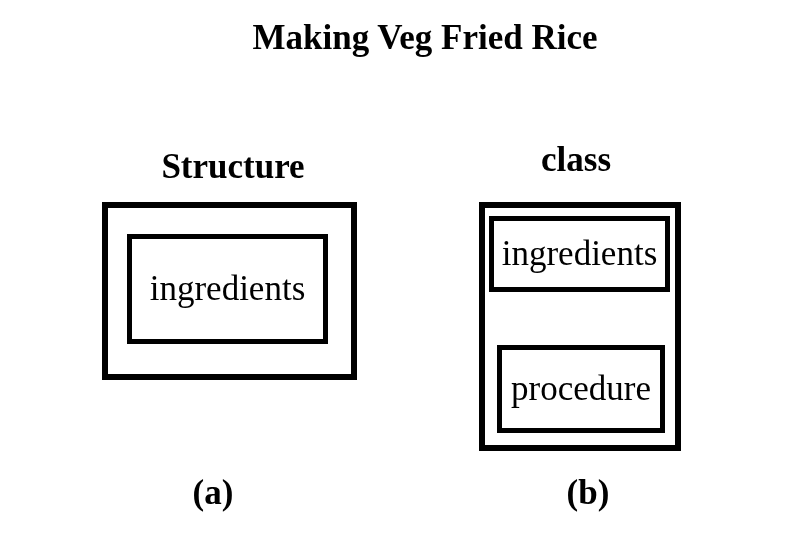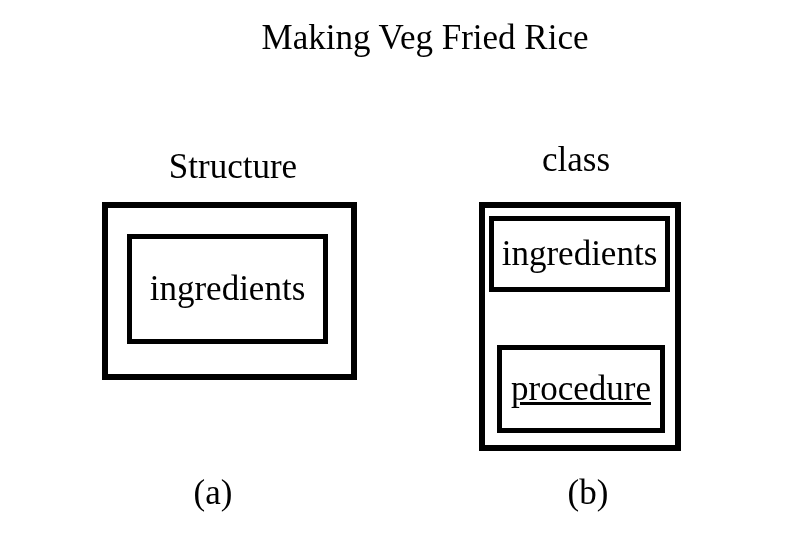--- a/index.html
+++ b/index.html
@@ -15,20 +15,21 @@
     overflow: hidden;
     font-family: "Liberation Serif", "DejaVu Serif", serif;
     color: #000000;
   }
   .text {
     position: absolute;
     white-space: nowrap;
     font-size: 35px;
     line-height: 1.2;
     color: #000000;
+    font-weight: bold;
   }
   .centered-x {
     transform: translateX(-50%);
   }
   .title {
     left: 425px;
     top: 17px;
   }
   .structure-label {
     left: 233px;
@@ -84,21 +85,20 @@
     left: 4px;
     top: 8px;
     width: 181px;
     height: 76px;
   }
   .procedure-b {
     left: 12px;
     top: 137px;
     width: 168px;
     height: 88px;
-    text-decoration: underline;
   }
 </style>
 </head>
 <body>
 
 <div id="canvas">
 
   <div class="text centered-x title">Making Veg Fried Rice</div>
 
   <div class="text centered-x class-label">class</div>

